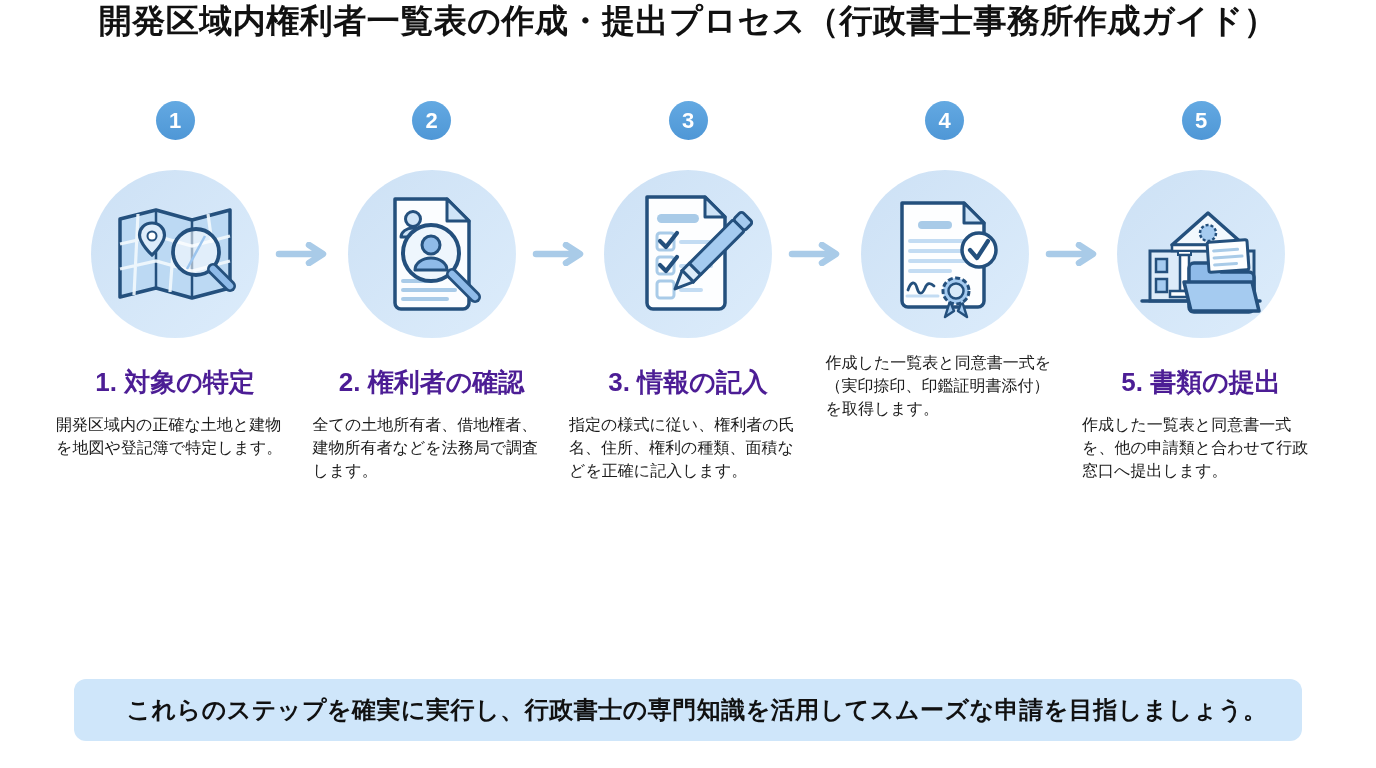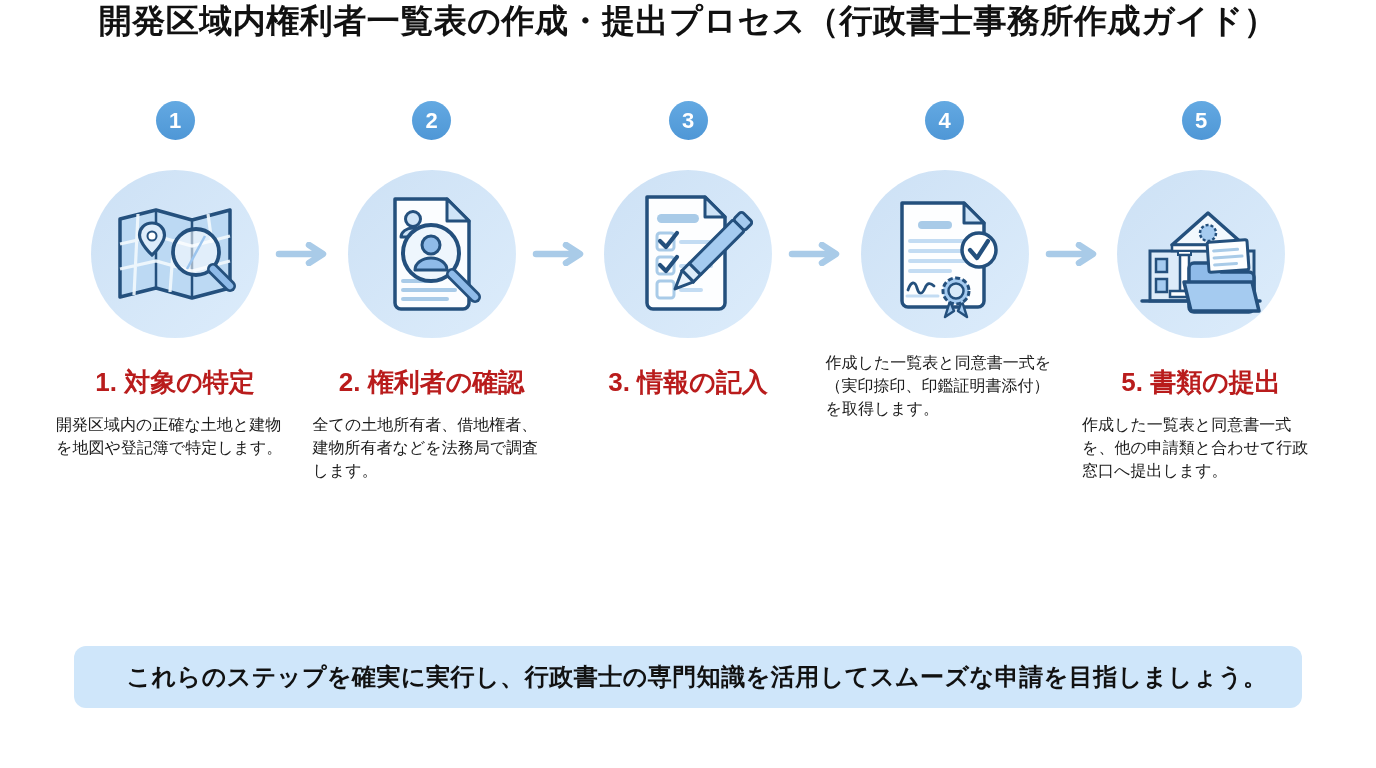--- a/index.html
+++ b/index.html
@@ -47,21 +47,21 @@
     width: 168px; height: 168px;
     margin-top: 30px;
     border-radius: 50%;
     background: linear-gradient(135deg, #cde1f5, #dcecfb);
     display: flex; align-items: center; justify-content: center;
   }
   .step-heading {
     margin-top: 27px;
     font-size: 26px;
     font-weight: bold;
-    color: #b91c1c;
+    color: #4c1d95;
     text-align: center;
     white-space: nowrap;
   }
   .step-desc {
     margin-top: 13px;
     width: 238px;
     font-size: 16px;
     line-height: 1.44;
     text-align: left;
     color: #1b1b1b;
@@ -73,21 +73,21 @@
   }
   .arrow-1 { left: 219px; }
   .arrow-2 { left: 476px; }
   .arrow-3 { left: 732px; }
   .arrow-4 { left: 989px; }
 
   .banner {
     position: absolute;
     left: 50%;
     transform: translateX(-50%);
-    top: 646px;
+    top: 679px;
     width: 1228px;
     height: 62px;
     background: #cfe6fa;
     border-radius: 12px;
     display: flex; align-items: center; justify-content: center; padding-left: 18px;
   }
   .banner-text {
     font-size: 24px;
     font-weight: bold;
     color: #111;
@@ -161,20 +161,21 @@
           <line x1="58" y1="101" x2="78" y2="101" stroke="#c3dcf3" stroke-width="4" stroke-linecap="round"></line>
           <g transform="rotate(45 86 66)">
             <rect x="78" y="12" width="16" height="12" rx="3" fill="#a5cbf0" stroke="#24507d" stroke-width="3"></rect>
             <rect x="78" y="24" width="16" height="62" rx="2" fill="#a5cbf0" stroke="#24507d" stroke-width="3"></rect>
             <rect x="78" y="86" width="16" height="10" fill="#ddecfa" stroke="#24507d" stroke-width="3"></rect>
             <path d="M78,96 L94,96 L86,114 Z" fill="#eaf3fc" stroke="#24507d" stroke-width="3" stroke-linejoin="round"></path>
           </g>
         </svg>
       </div>
       <div class="step-heading">3. 情報の記入</div>
+      <div class="step-desc">指定の様式に従い、権利者の氏名、住所、権利の種類、面積などを正確に記入します。</div>
     </div>
 
     <div class="step">
       <div class="badge">4</div>
       <div class="icon-circle">
         <svg width="130" height="130" viewBox="0 0 130 130">
           <path d="M22,14 h62 l20,20 v78 a6,6 0 0 1 -6,6 H28 a6,6 0 0 1 -6,-6 Z" fill="#fdfeff" stroke="#24507d" stroke-width="3.5" stroke-linejoin="round"></path>
           <path d="M84,14 v20 h20 Z" fill="#cfe4f7" stroke="#24507d" stroke-width="3" stroke-linejoin="round"></path>
           <rect x="38" y="32" width="34" height="8" rx="4" fill="#a9cbe8"></rect>
           <line x1="30" y1="52" x2="88" y2="52" stroke="#c3dcf3" stroke-width="4" stroke-linecap="round"></line>

